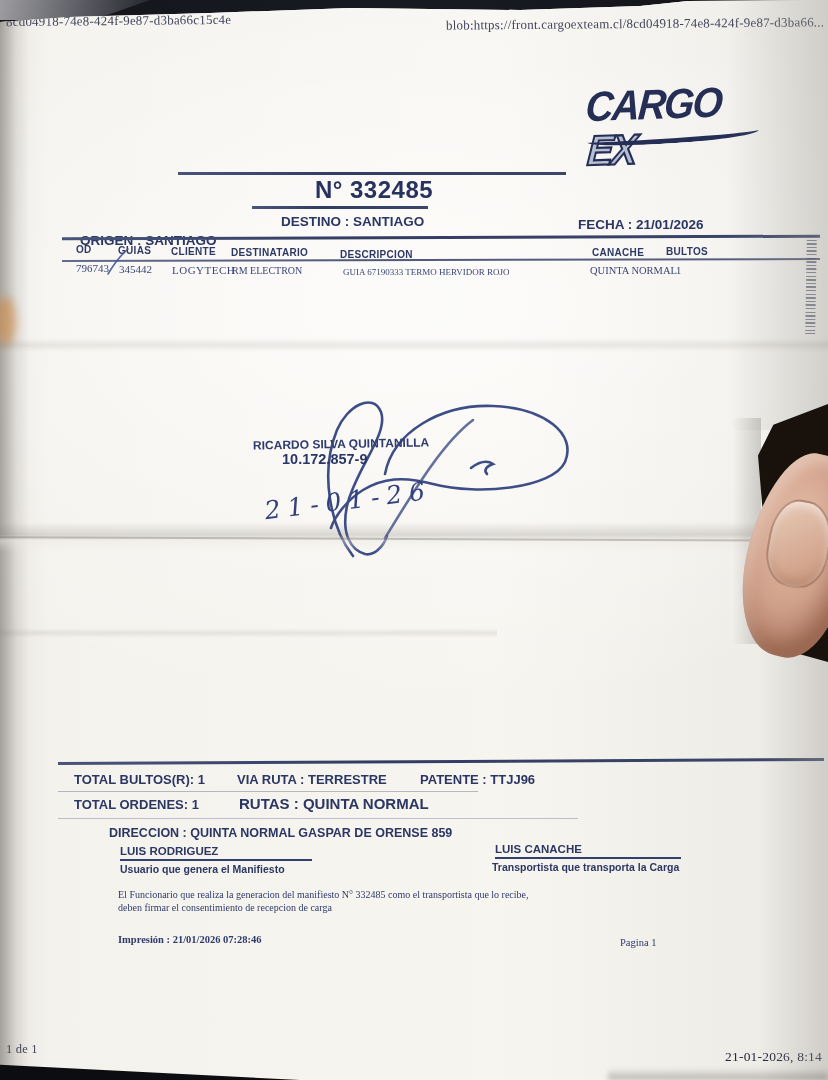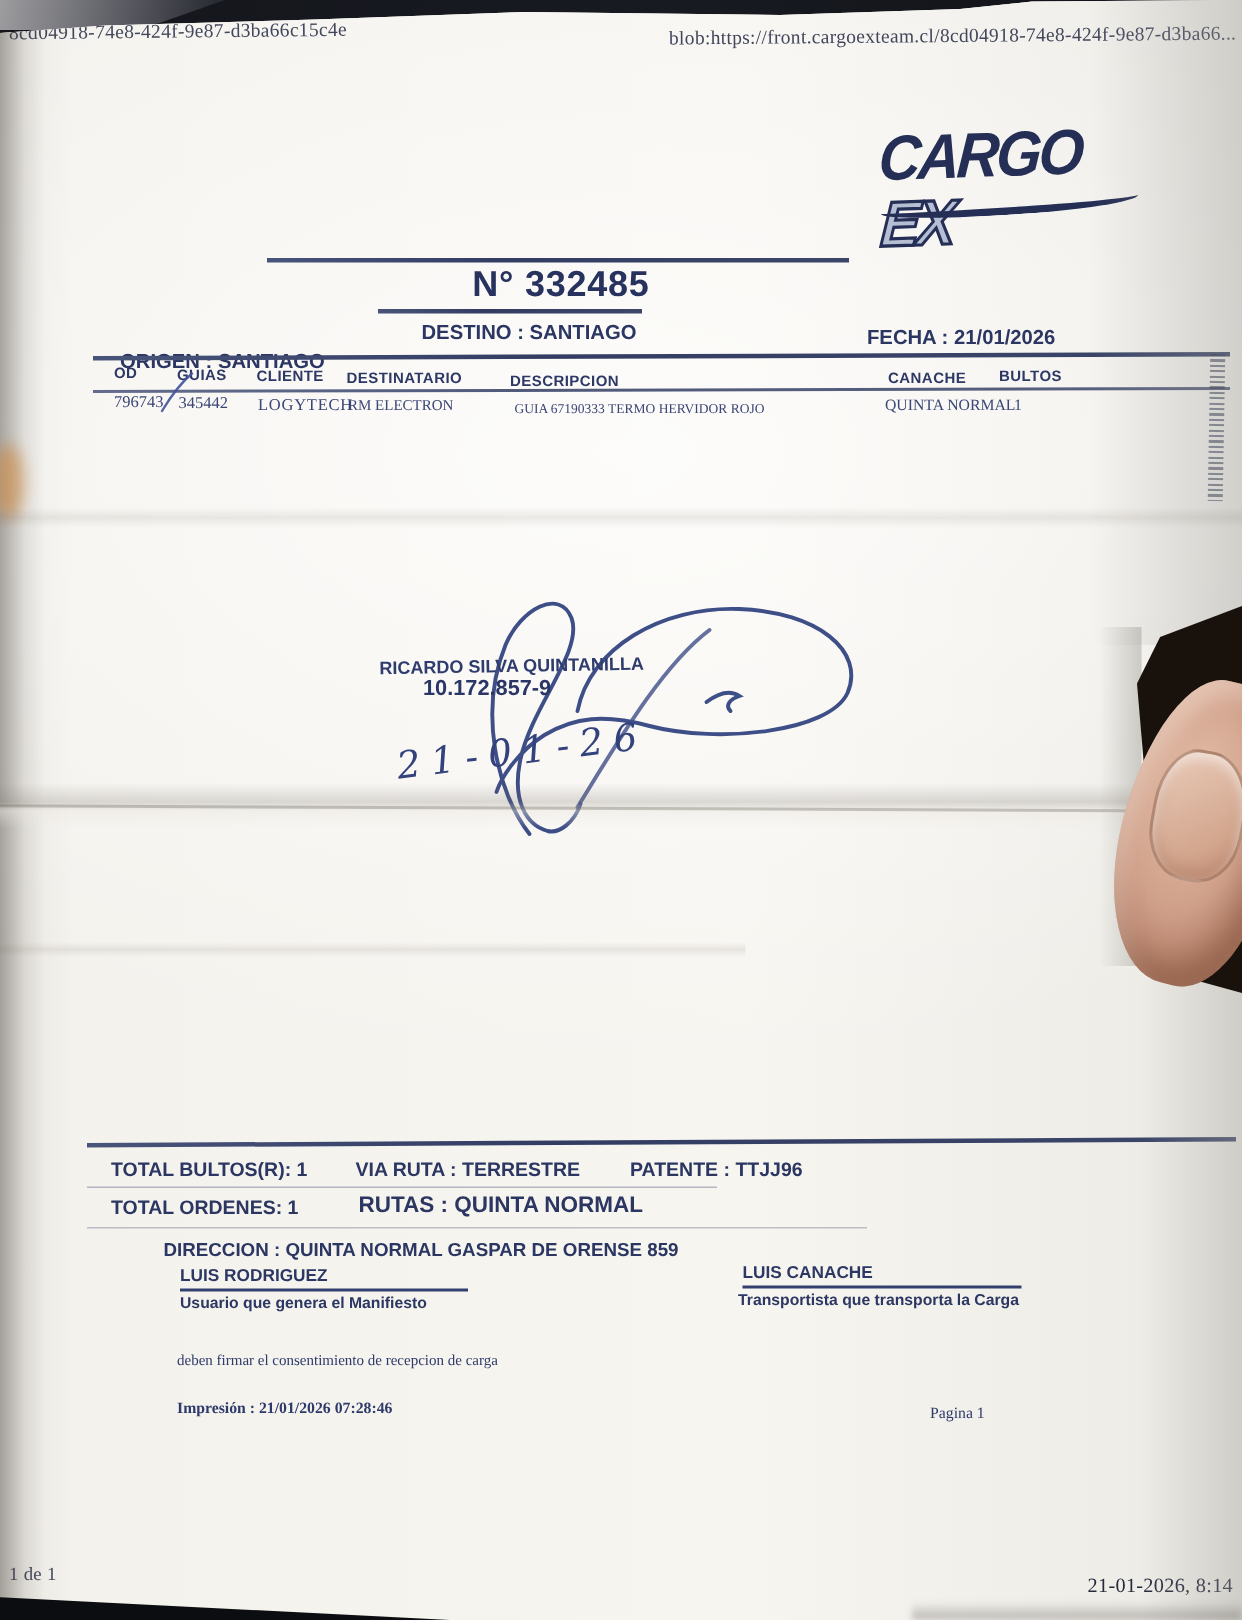--- a/index.html
+++ b/index.html
@@ -144,20 +144,21 @@
     <div class="abs lbl" style="left:74px;top:797px;font-size:13px;">TOTAL ORDENES: 1</div>
     <div class="abs lbl" style="left:239px;top:795px;font-size:15px;">RUTAS : QUINTA NORMAL</div>
     <div class="abs" style="left:58px;top:818px;width:520px;height:1px;background:rgba(60,70,110,.3);"></div>
     <div class="abs lbl" style="left:74px;top:826px;font-size:12.5px;margin-left:35px;">DIRECCION : QUINTA NORMAL GASPAR DE ORENSE 859</div>
 
     <div class="abs signer-name" style="left:120px;top:845px;width:192px;">LUIS  RODRIGUEZ</div>
     <div class="abs signer-role" style="left:120px;top:863px;">Usuario que genera el Manifiesto</div>
     <div class="abs signer-name" style="left:472px;top:843px;width:186px;margin-left:23px;">LUIS CANACHE</div>
     <div class="abs signer-role" style="left:492px;top:861px;">Transportista que transporta la Carga</div>
 
+    <div class="abs legal" style="left:118px;top:889px;">El Funcionario que realiza la generacion del manifiesto N° 332485 como el transportista que lo recibe,</div>
     <div class="abs legal" style="left:118px;top:902px;">deben firmar el consentimiento de recepcion de carga</div>
     <div class="abs legal" style="left:118px;top:934px;font-weight:bold;font-size:10.5px;">Impresión : 21/01/2026 07:28:46</div>
     <div class="abs legal" style="left:620px;top:937px;font-size:10.5px;">Pagina 1</div>
 
     <div class="abs phead" style="left:6px;top:1042px;font-size:12.5px;">1 de 1</div>
     <div class="abs phead" style="right:6px;top:1049px;font-size:13.5px;color:#262b3c;">21-01-2026, 8:14</div>
 
     <div class="abs left-shadow"></div>
     <div class="abs top-right-gray"></div>
     <div class="abs orange-smudge"></div>

